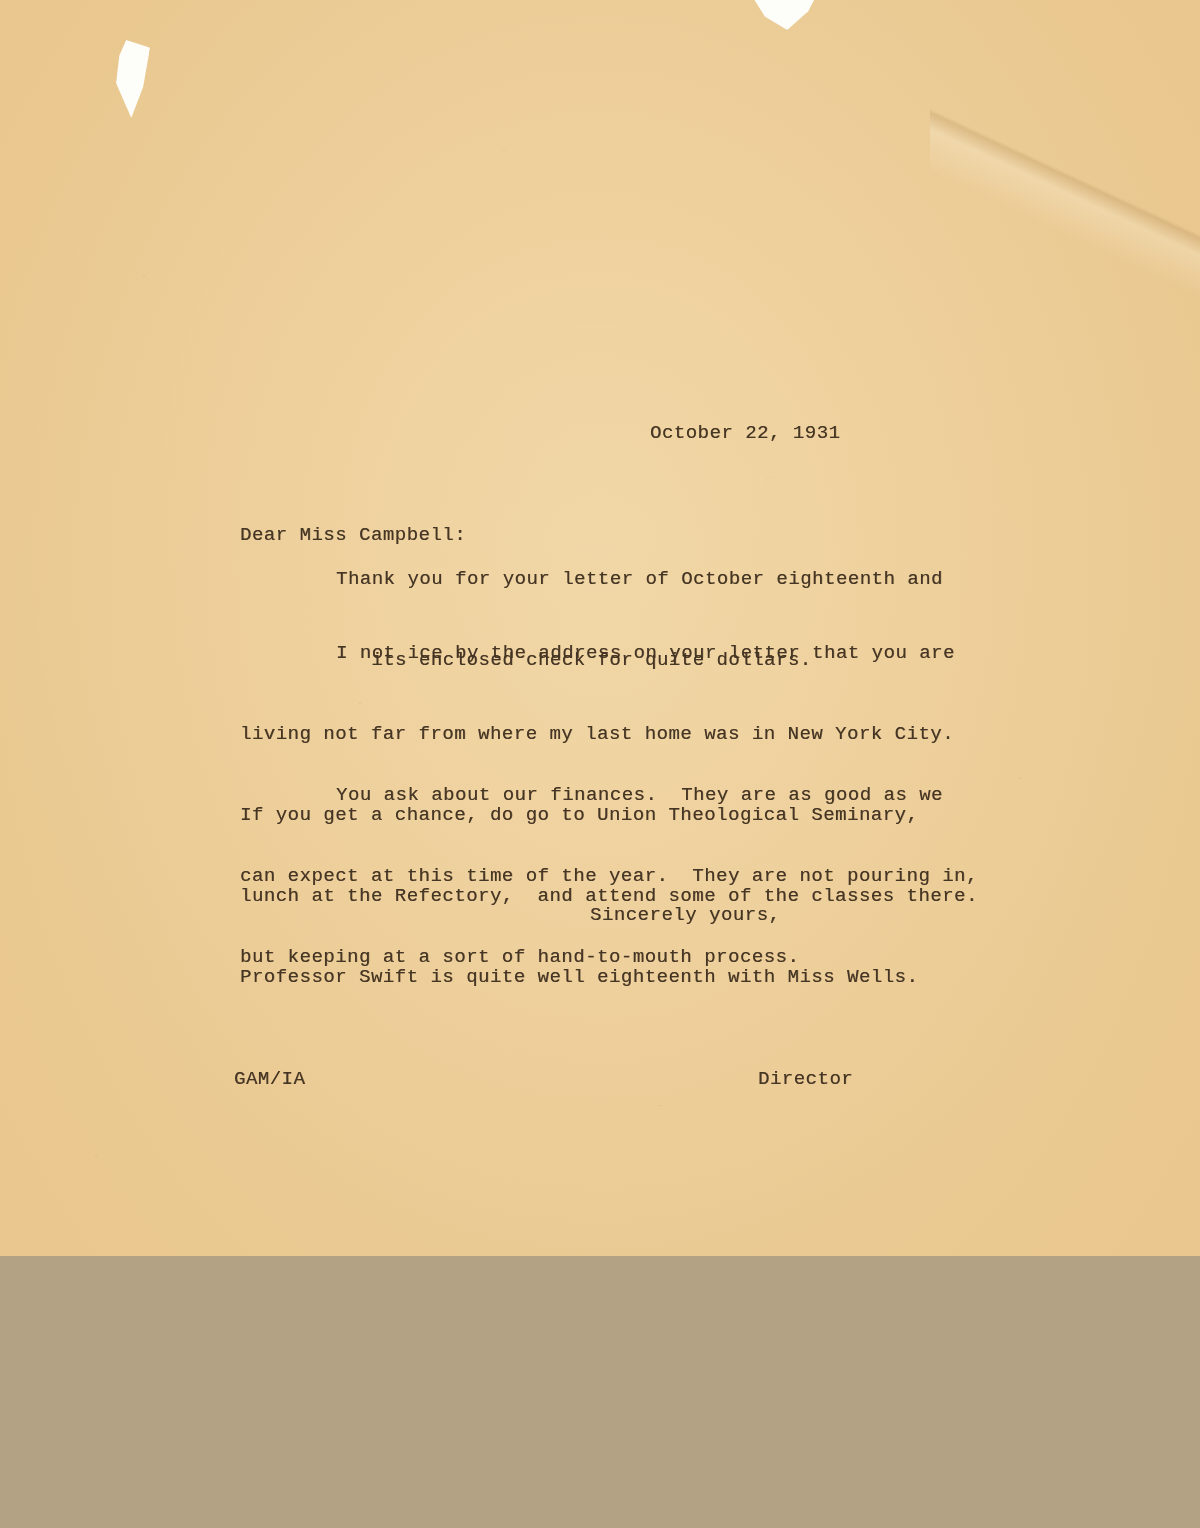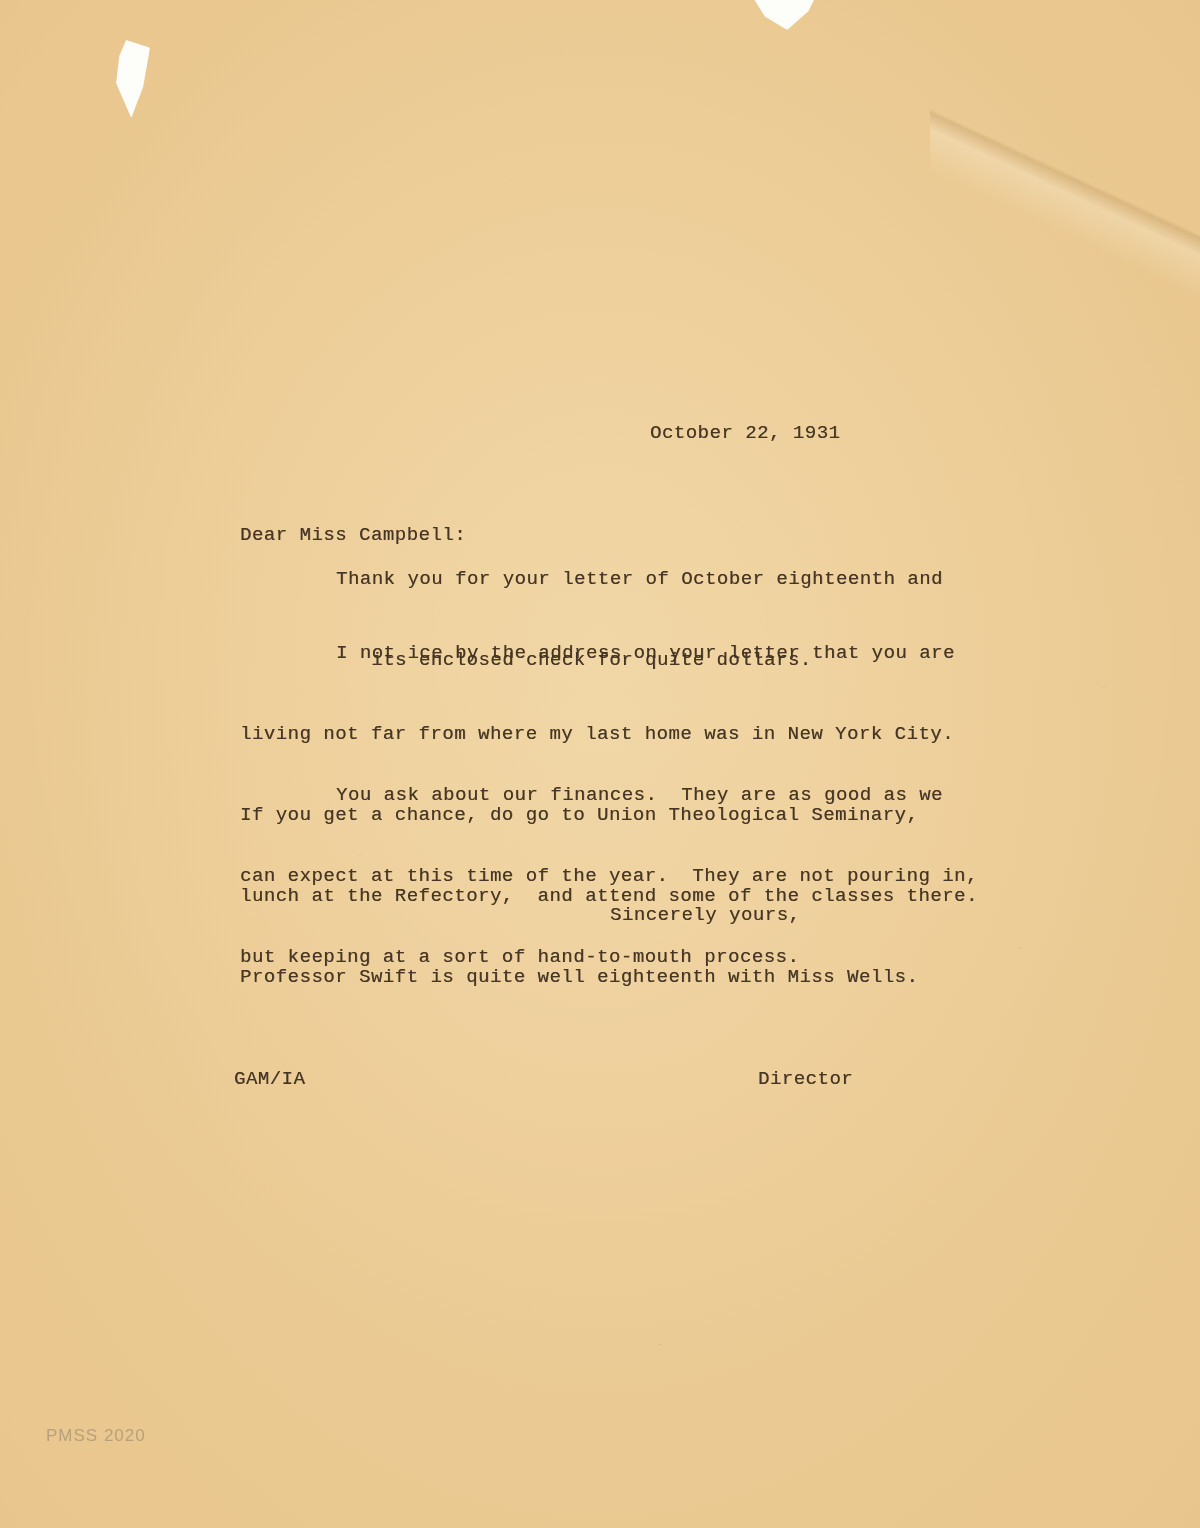--- a/index.html
+++ b/index.html
@@ -3,21 +3,21 @@
 <meta charset="utf-8">
 <style>
   html, body {
     margin: 0;
     padding: 0;
     background: #b3a284;
   }
   .paper {
     position: relative;
     width: 1200px;
-    height: 1528px;
+    height: 1256px;
     margin: 0 auto;
     overflow: hidden;
     background:
       radial-gradient(ellipse 900px 1100px at 50% 42%, rgba(255,240,200,0.25), rgba(0,0,0,0) 70%),
       radial-gradient(ellipse 1400px 1800px at 50% 50%, #edcf9c 0%, #e9c78e 55%, #e0bb80 85%, #d4ab6e 100%);
     font-family: "Liberation Mono", "DejaVu Sans Mono", monospace;
     color: #453524;
   }
   
   .paper::before {
@@ -64,21 +64,21 @@
     white-space: pre;
     text-shadow: 0.4px 0.4px 0.6px rgba(60,40,20,0.55);
   }
   .line { display: block; }
   .indent { padding-left: 96px; }
   .date-block      { left: 650px; top: 366px; }
   .salutation      { left: 240px; top: 468px; }
   .paragraph-1     { left: 240px; top: 512px; text-align: center; }
   .paragraph-2     { left: 240px; top: 586px; }
   .paragraph-3     { left: 240px; top: 728px; }
-  .closing         { left: 610px; top: 848px; text-align: right; }
+  .closing         { left: 590px; top: 848px; text-align: right; }
   .recipient-block { left: 240px; top: 918px; }
   .reference       { left: 234px; top: 1012px; }
   .signature-title { left: 758px; top: 1012px; }
   .watermark {
     position: absolute;
     left: 46px; top: 1426px;
     font-family: "Liberation Sans", sans-serif;
     font-size: 17px;
     color: rgba(140, 130, 110, 0.55);
     letter-spacing: 1px;

